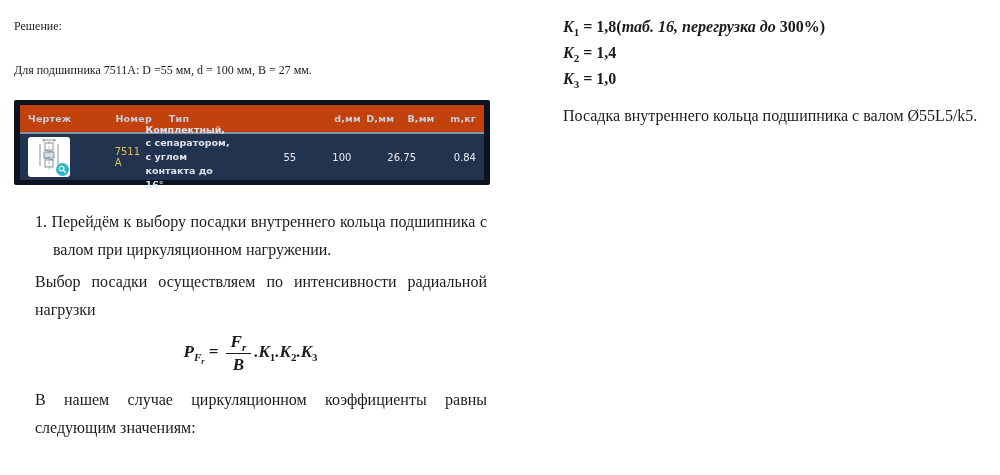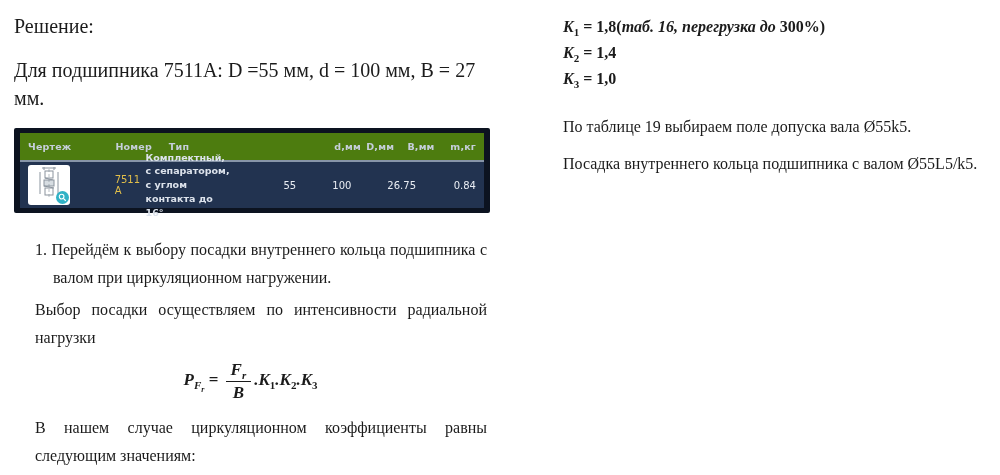--- a/index.html
+++ b/index.html
@@ -6,21 +6,21 @@
   body{
     width:1000px;height:475px;position:relative;overflow:hidden;
     background:#ffffff;color:#1b1b1b;
     font-family:"Liberation Serif", serif;
   }
   
   .left-col{position:absolute;left:14px;top:0;width:473px;padding-top:12px;}
   .right-col{position:absolute;left:563px;top:0;width:425px;padding-top:14px;}
 
   
-  .line{font-size:20px;line-height:28px;}
+  .line{font-size:12px;line-height:28px;}
   .para{font-size:16px;line-height:28px;text-align:justify;margin:0 0 0 21px;}
   .hang{padding-left:18px;text-indent:-18px;}
   .m-top16{margin-top:16px;}
   .m-top22{margin-top:23px;}
   .m-top4{margin-top:4px;}
   .m-top12{margin-top:12px;}
   .it{font-style:italic;}
 
   
   .math{font-size:17px;font-weight:bold;}
@@ -32,21 +32,21 @@
   .formula-left-wrap{text-align:center;margin:8px 0 6px 0;}
   .result-formula{margin:16px 0 0 0;}
 
   
   .btable{
     margin-top:16px;width:476px;box-sizing:border-box;
     background:#0c1320;border-radius:2px;padding:5px 6px;
     font-family:"DejaVu Sans", sans-serif;
   }
   .thead,.trow{display:flex;align-items:center;box-sizing:border-box;}
-  .thead{background:#4d7c0f;height:27px;padding:0 8px;}
+  .thead{background:#c2410c;height:27px;padding:0 8px;}
   .sep{height:2px;background:#8795a8;}
   .trow{background:#223350;height:46px;padding:0 8px;}
   .c{box-sizing:border-box;}
   .c-draw{width:95px;}
   .c-num{width:58px;}
   .c-type{width:173px;padding-right:8px;}
   .c-n1{width:35px;text-align:right;}
   .c-n2{width:36px;text-align:right;margin-left:0;}
   .c-n3{width:44px;text-align:right;}
   .c-n4{width:45px;text-align:right;}
@@ -146,17 +146,16 @@
 
 <div class="right-col">
 
   <div class="k-line math"><span class="it">K</span><sub>1</sub><span> = 1,8(</span><span class="it">таб. 16, перегрузка до</span><span> 300%)</span></div>
 
   <div class="k-line math"><span class="it">K</span><sub>2</sub><span> = 1,4</span></div>
 
   <div class="k-line math"><span class="it">K</span><sub>3</sub><span> = 1,0</span></div>
 
 
-  <div class="sentence s1">По таблице 19 выбираем поле допуска вала Ø55k5.</div>
 
   <div class="sentence s2">Посадка внутреннего кольца подшипника с валом Ø55L5/k5.</div>
 
 </div>
 
 </body></html>

